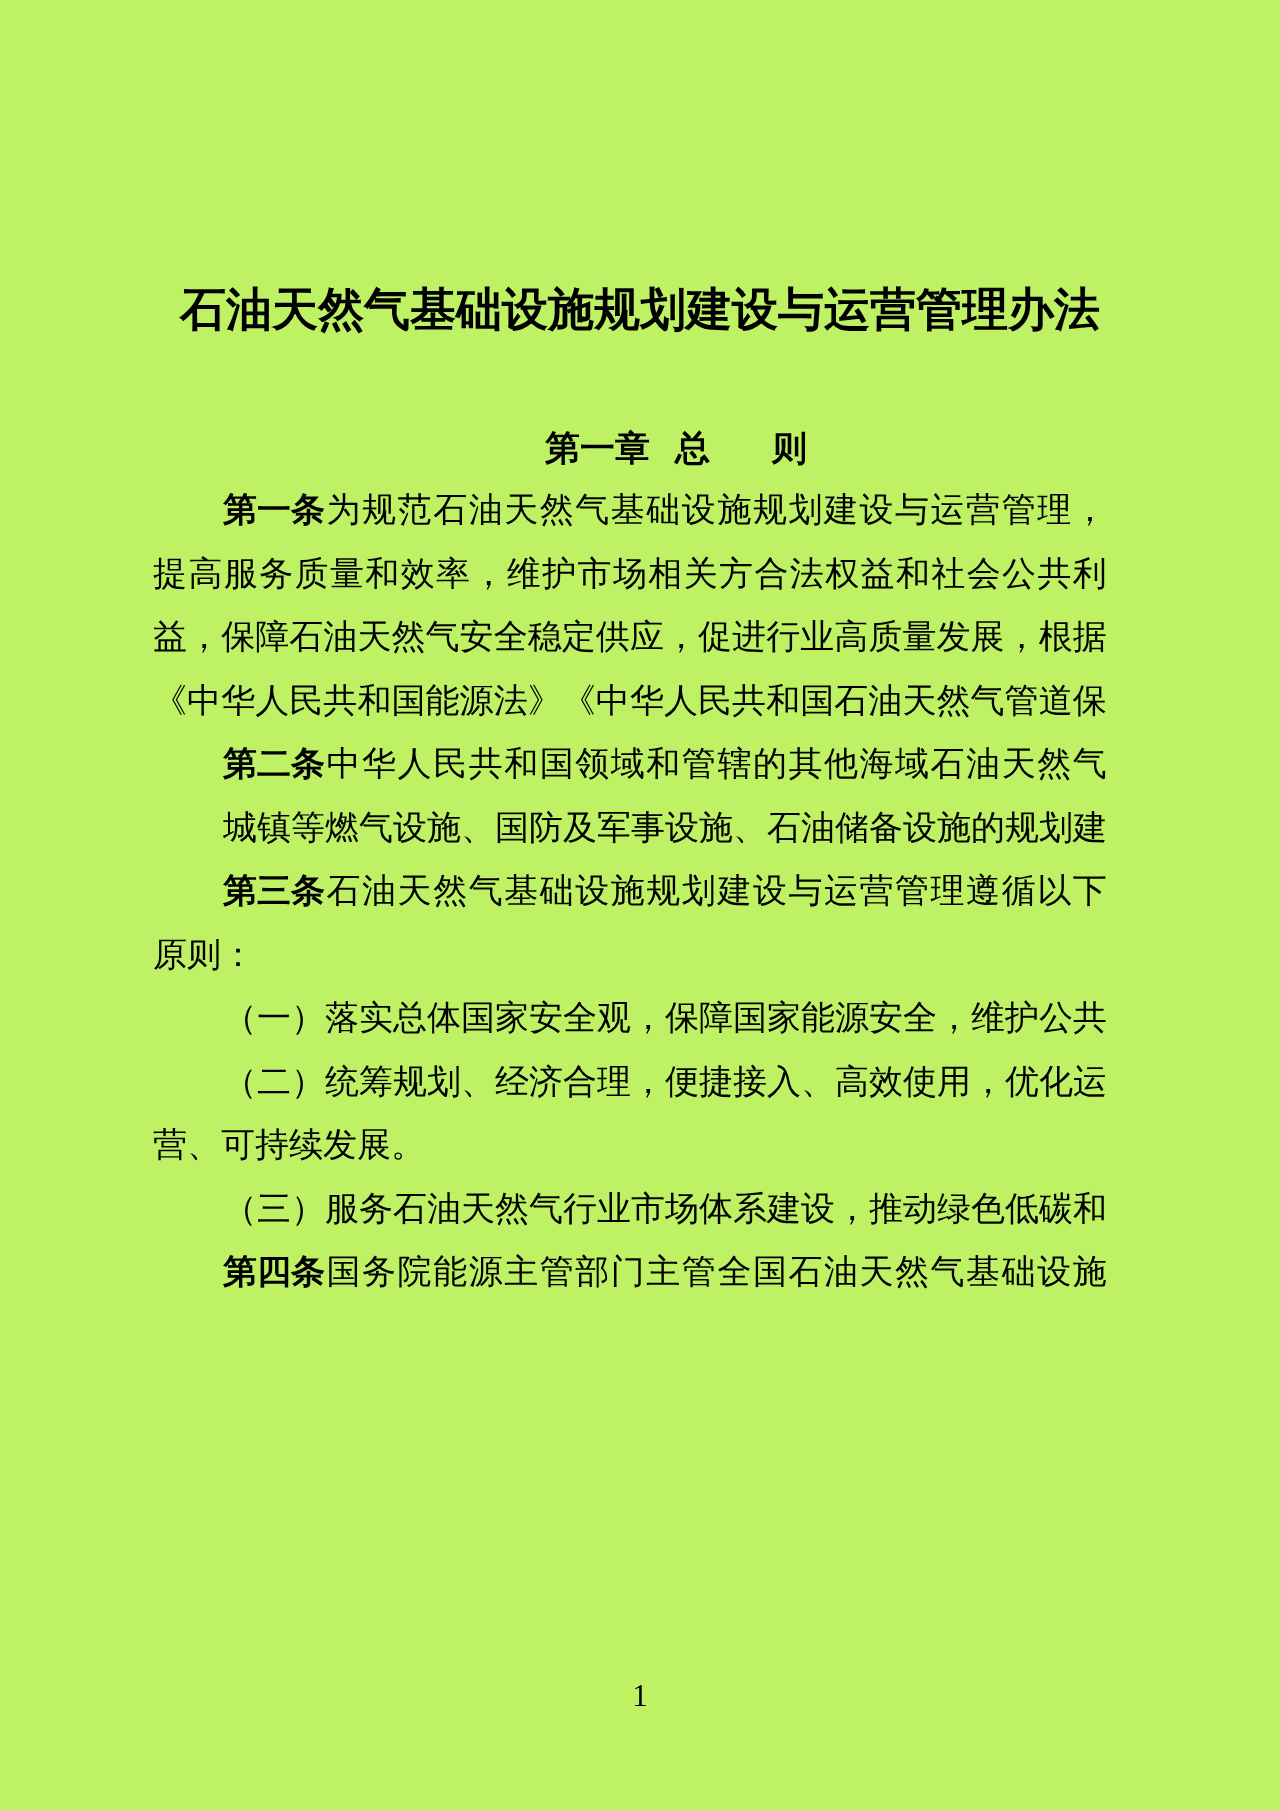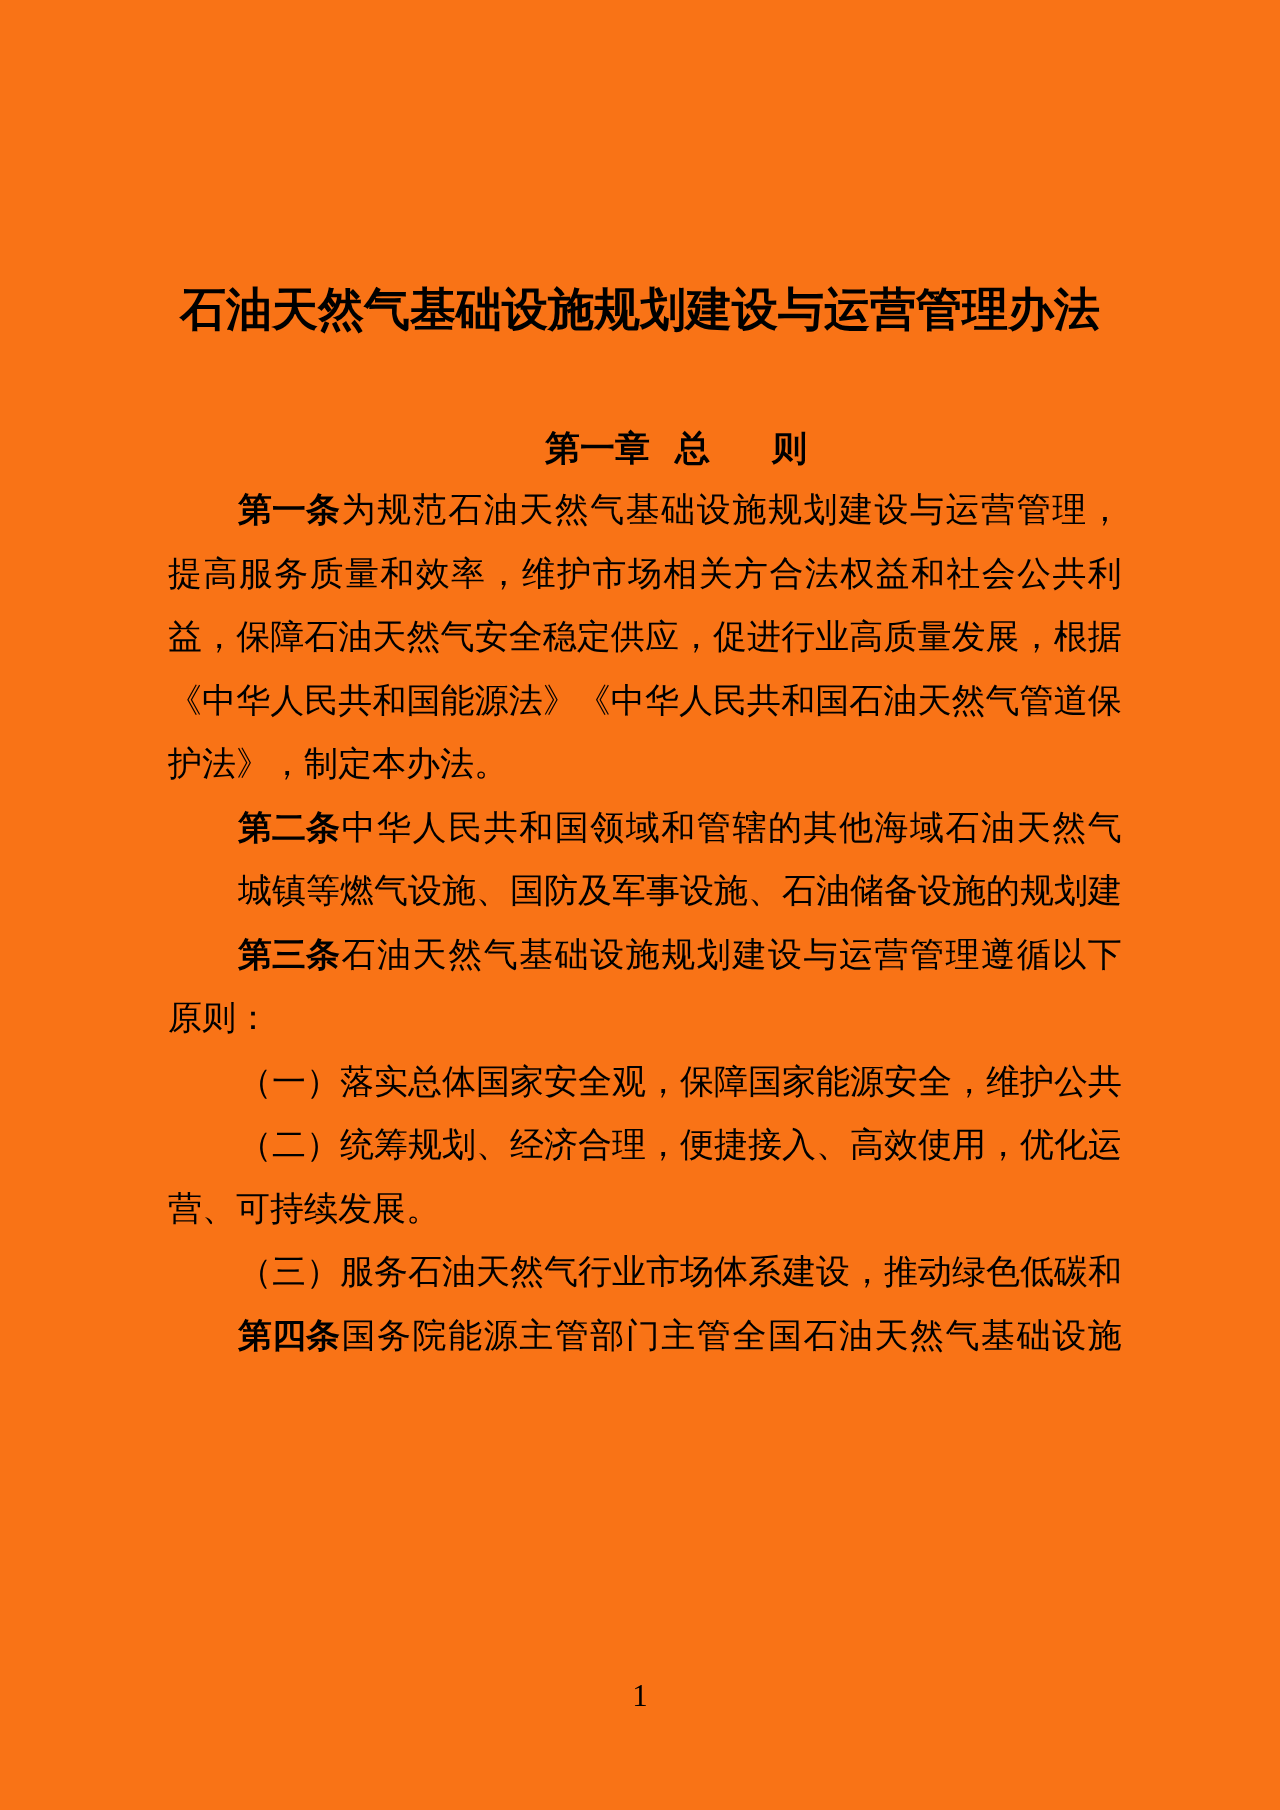--- a/index.html
+++ b/index.html
@@ -1,20 +1,20 @@
 <!DOCTYPE html>
 <html><head>
 <meta charset="utf-8">
 <style>
   html, body { margin: 0; padding: 0; }
   .page {
     position: relative;
     width: 1280px;
     height: 1810px;
-    background: #f97316;
+    background: #bef264;
     color: #000000;
     font-family: "Liberation Serif", serif;
     overflow: hidden;
   }
   .doc-title {
     position: absolute;
     top: 283px;
     left: 0;
     width: 100%;
     text-align: center;
@@ -35,21 +35,21 @@
     font-family: "Liberation Sans", sans-serif;
     font-weight: bold;
     font-size: 35px;
     line-height: 44px;
     margin-left: 36px;
   }
   .chapter .c2 { margin-left: 25px; }
   .chapter .c3 { margin-left: 62px; }
   .body-text {
     position: absolute;
-    left: 168px;
+    left: 153px;
     top: 478px;
     width: 954px;
   }
   .line {
     height: 63.5px;
     line-height: 63.5px;
     font-size: 34px;
     font-family: "Liberation Serif", serif;
     white-space: nowrap;
   }
@@ -196,21 +196,20 @@
         <span>国</span>
         <span>石</span>
         <span>油</span>
         <span>天</span>
         <span>然</span>
         <span>气</span>
         <span>管</span>
         <span>道</span>
         <span>保</span>
       </div>
-      <div class="line"><span>护法》，制定本办法。</span></div>
       <div class="line fill indent">
         <span class="art">第二条</span>
         <span>中</span>
         <span>华</span>
         <span>人</span>
         <span>民</span>
         <span>共</span>
         <span>和</span>
         <span>国</span>
         <span>领</span>

